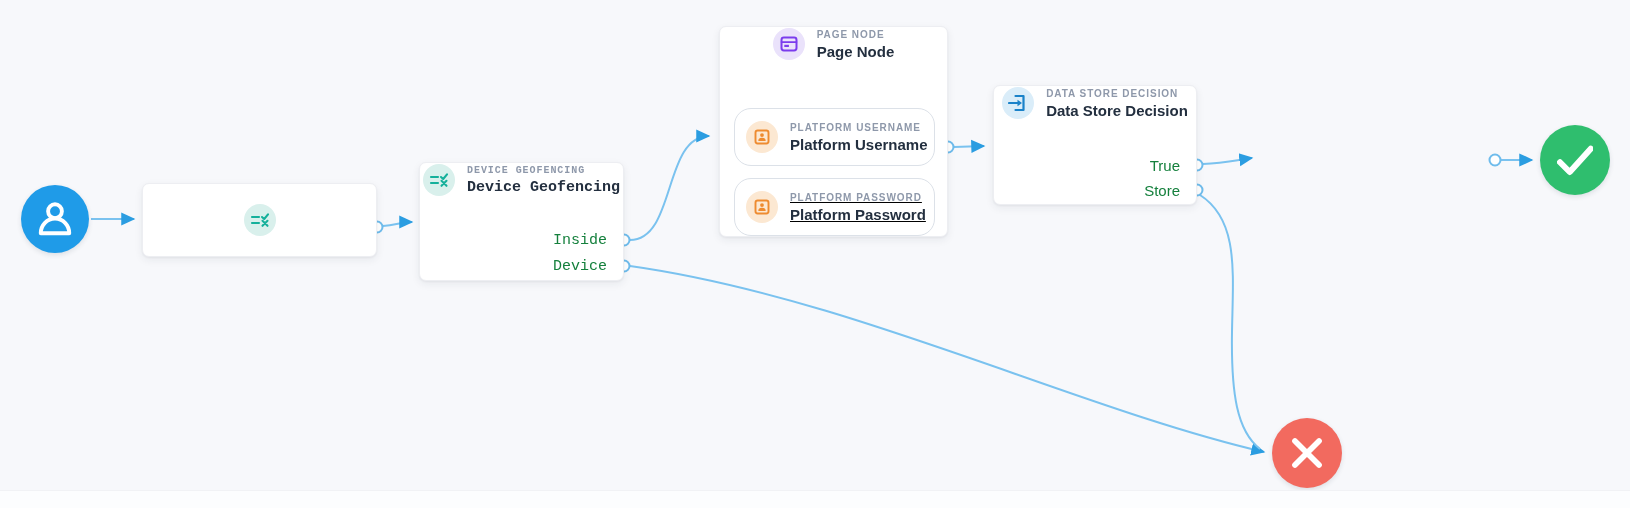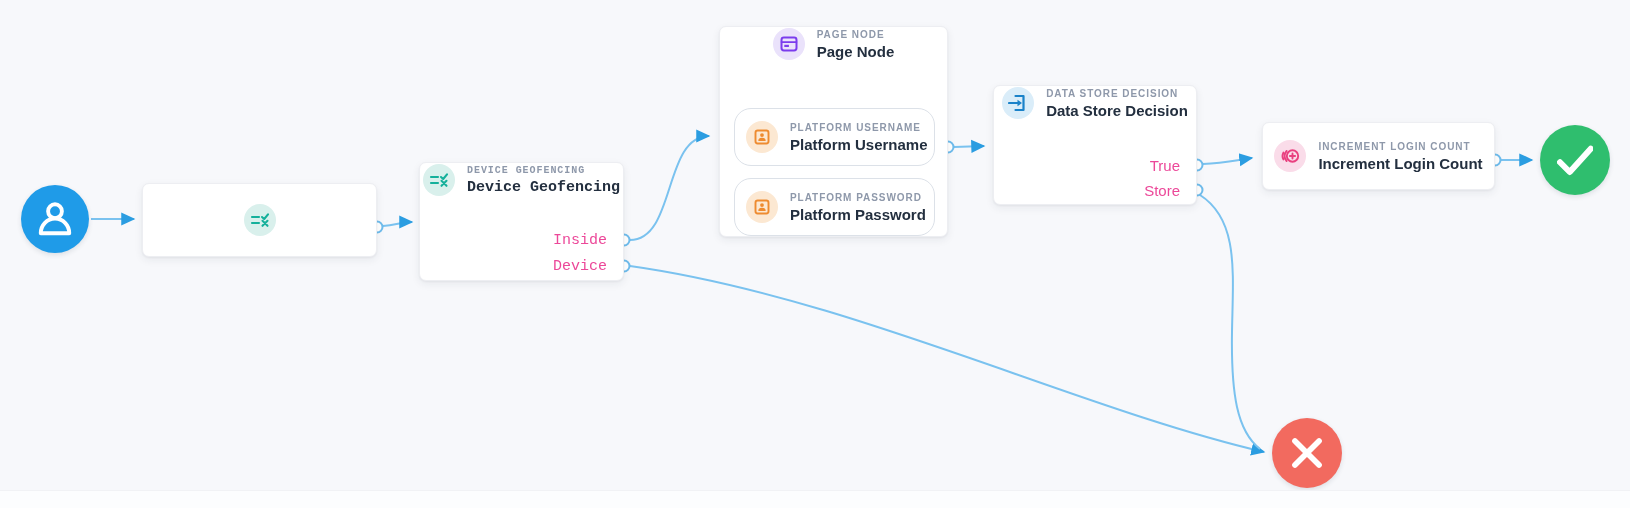--- a/index.html
+++ b/index.html
@@ -41,36 +41,36 @@
   .txt{display:flex;flex-direction:column;}
   .cat{
     font-size:10px;font-weight:600;letter-spacing:.95px;
     color:#8e98aa;margin-bottom:3px;white-space:nowrap;
   }
   .lbl{
     font-size:15px;font-weight:700;color:#232f3f;white-space:nowrap;
   }
   .out-row{
     position:absolute;right:16px;height:24px;line-height:24px;
-    font-size:15px;color:#ec4899;white-space:nowrap;
+    font-size:15px;color:#15803d;white-space:nowrap;
   }
   
   .n-dpc {left:142px;top:183px;width:235px;height:74px;}
   .n-geo {left:419px;top:162px;width:205px;height:119px;font-family:Liberation Mono, monospace;}
   .n-page{left:719px;top:26px;width:229px;height:211px;}
   .n-dsd {left:993px;top:85px;width:204px;height:120px;}
   .n-ilc {left:1262px;top:122px;width:233px;height:68px;}
   .sub-card{
     position:absolute;left:14px;width:201px;height:58px;
     background:#fff;border:1px solid #dce1e8;border-radius:17px;
     box-sizing:border-box;
     display:flex;align-items:center;gap:12px;padding-left:11px;
     white-space:nowrap;
   }
-  .sub-1{top:81px;} .sub-2{top:151px;}
+  .sub-1{top:81px;} .sub-2{top:151px;text-decoration:underline;}
   
   .end-circle{
     position:absolute;border-radius:50%;
     display:flex;align-items:center;justify-content:center;
     box-shadow:0 2px 5px rgba(35,47,63,.12);
   }
   .start-node  {left:21px;  top:185px;width:68px;height:68px;background:#1f9be8;}
   .success-node{left:1540px;top:125px;width:70px;height:70px;background:#2fbe6e;}
   .failure-node{left:1272px;top:418px;width:70px;height:70px;background:#f26a5f;}
   
@@ -208,36 +208,20 @@
       </span>
       <span class="txt">
         <span class="cat">DATA STORE DECISION</span>
         <span class="lbl">Data Store Decision</span>
       </span>
     </div>
     <div class="out-row" style="top:68px">True</div>
     <div class="out-row" style="top:93px">Store</div>
   </div>
 
-  <div class="node-card n-ilc">
-    <div class="hdr vcenter">
-      <span class="icon-circle ic-pink">
-        <svg width="20" height="20" viewBox="-10 -10 20 20" fill="none" stroke="currentColor" stroke-width="1.9" stroke-linecap="round" stroke-linejoin="round">
-          <circle cx="2.5" cy="0" r="5.7"></circle>
-          <path d="M 2.5 -2.6 V 2.6 M -0.1 0 H 5.1"></path>
-          <path d="M -3.4 -5 A 7.2 7.2 0 0 0 -3.4 5"></path>
-          <path d="M -6.6 -3.4 A 7.2 7.2 0 0 0 -6.6 3.4"></path>
-        </svg>
-      </span>
-      <span class="txt">
-        <span class="cat">INCREMENT LOGIN COUNT</span>
-        <span class="lbl">Increment Login Count</span>
-      </span>
-    </div>
-  </div>
 
   <div class="end-circle success-node">
     <span style="display:flex">
       <svg width="36" height="36" viewBox="-12 -12 24 24" fill="none" stroke="#ffffff" stroke-width="4" stroke-linecap="round" stroke-linejoin="round">
         <path d="M -10 1.5 L -3.5 8 L 10.5 -7.5"></path>
       </svg>
     </span>
   </div>
 
   <div class="end-circle failure-node">

